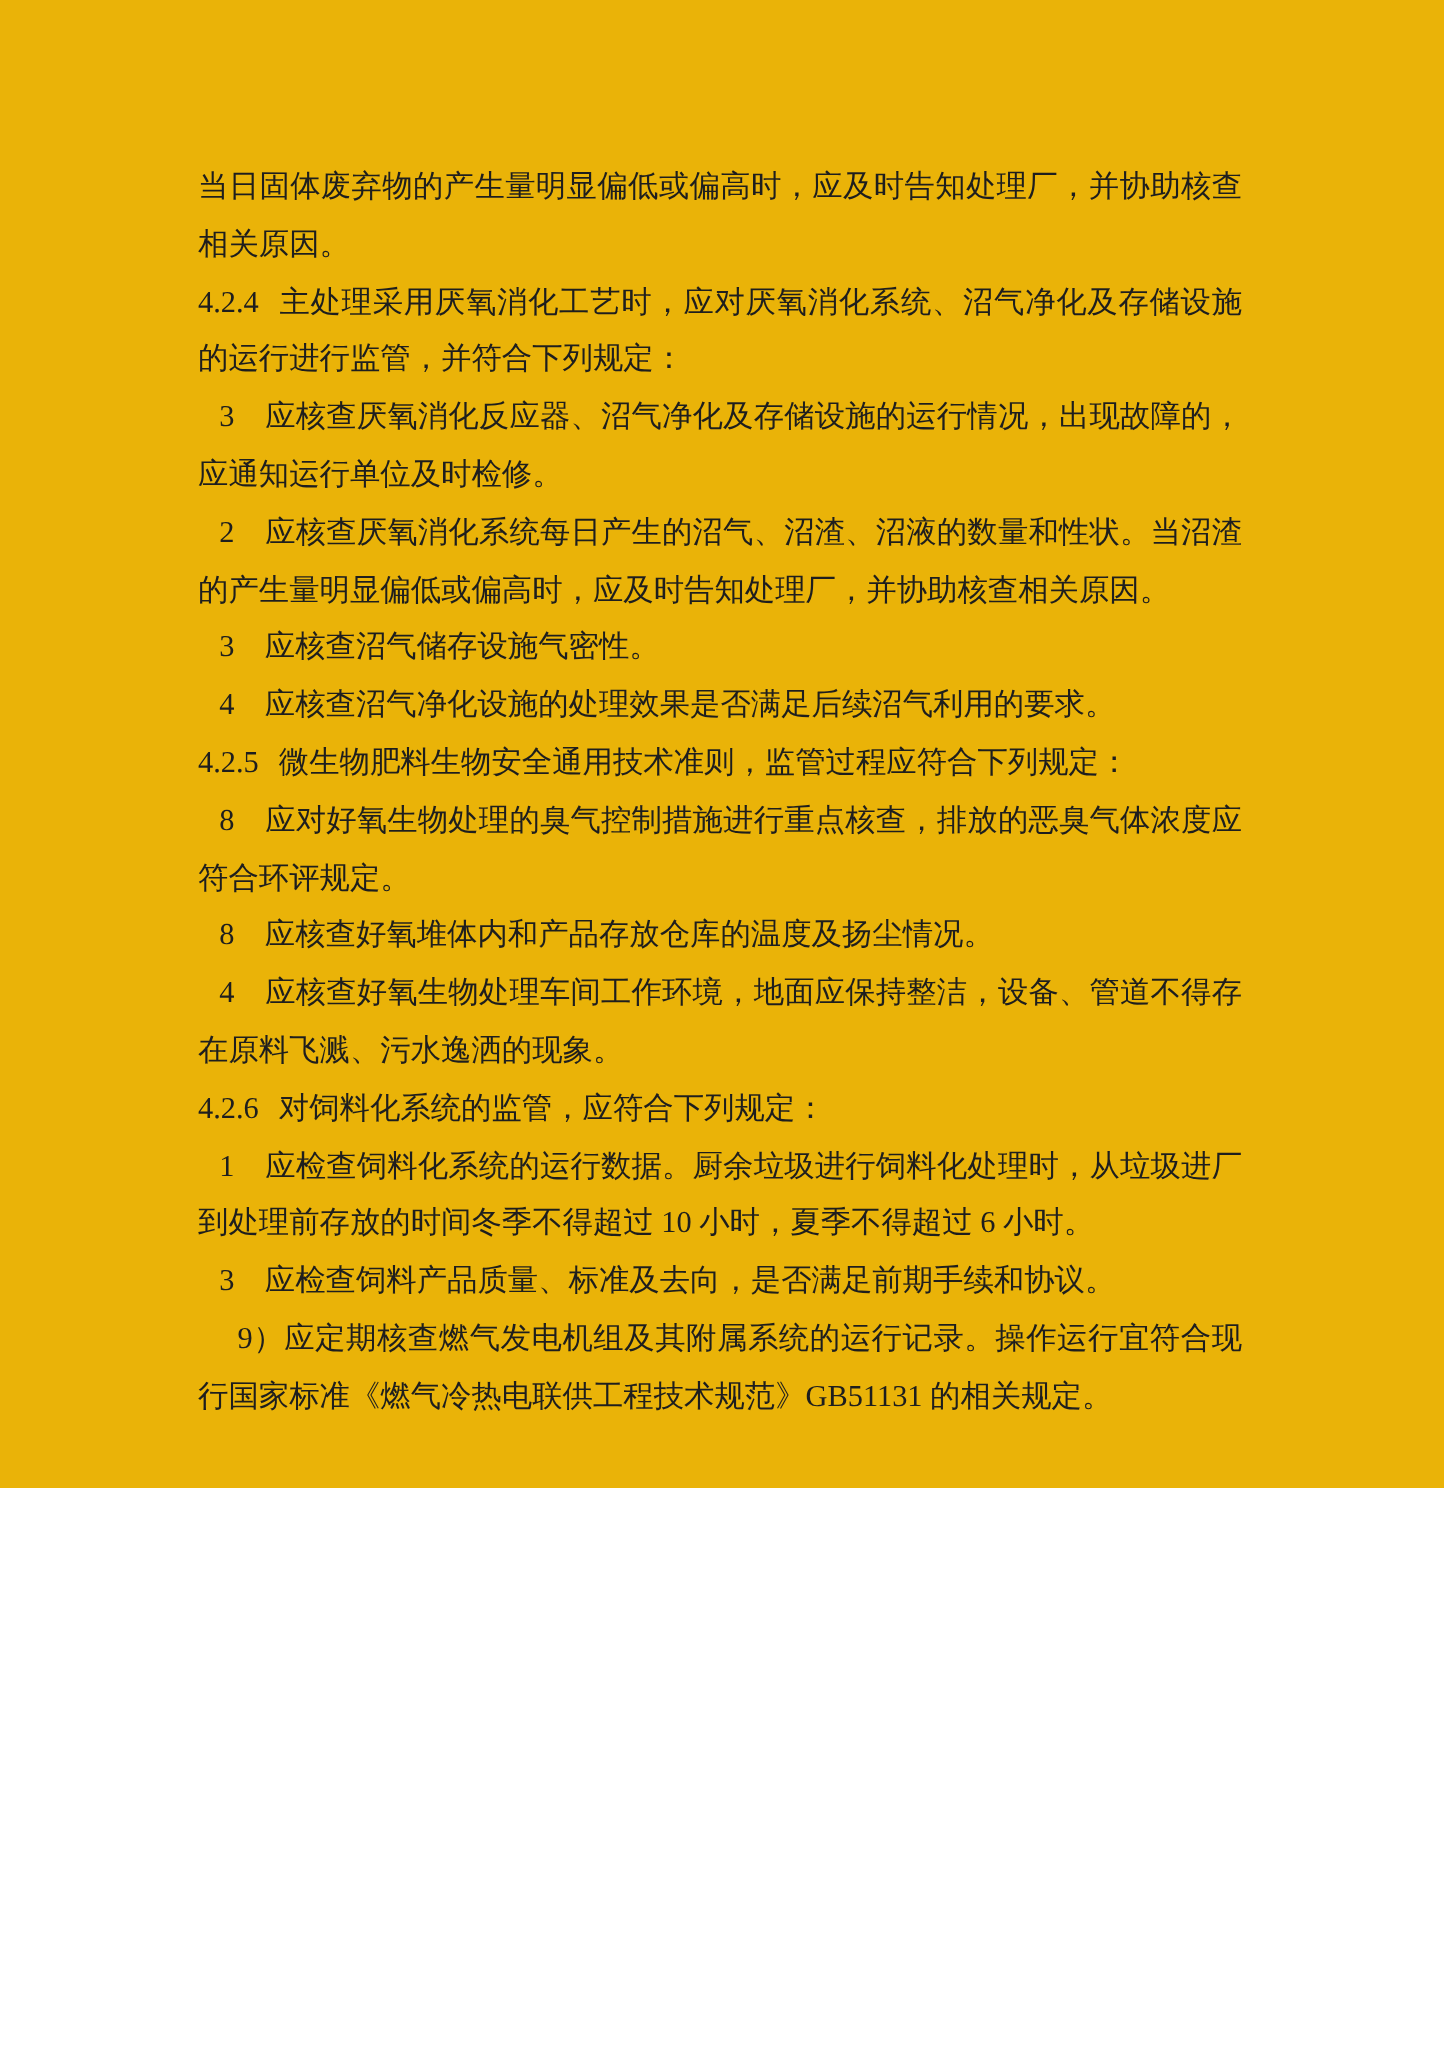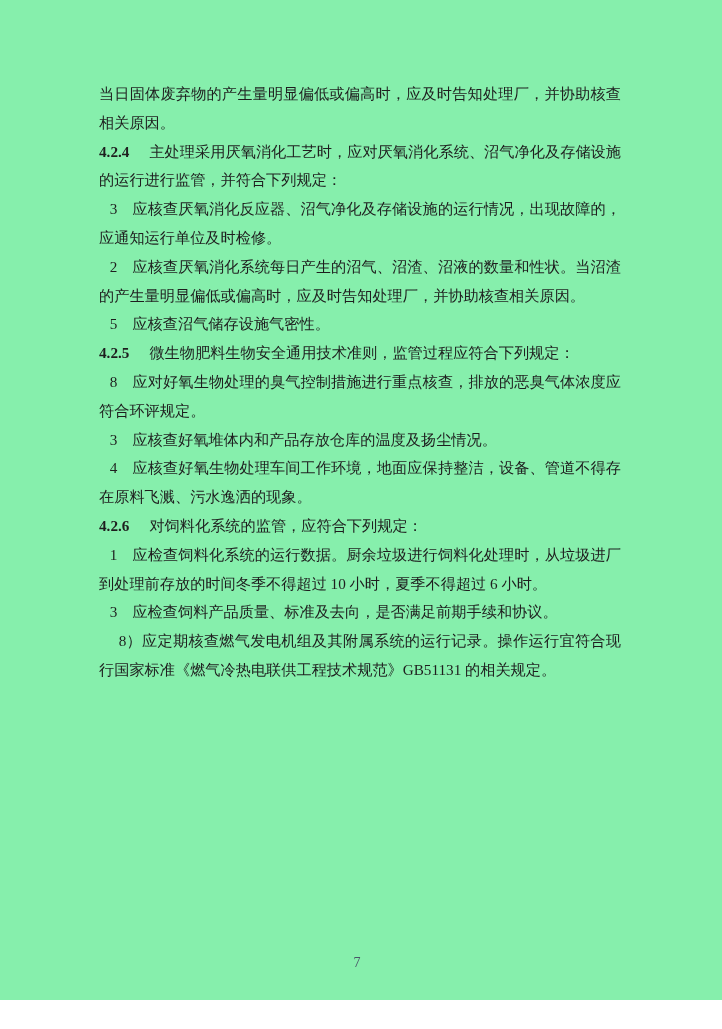--- a/index.html
+++ b/index.html
@@ -3,22 +3,22 @@
 <meta charset="utf-8">
 <style>
   html, body {
     margin: 0;
     padding: 0;
     background: #ffffff;
   }
   .page {
     position: relative;
     width: 722px;
-    height: 1000px;
-    background: #86efac;
+    height: 744px;
+    background: #eab308;
     overflow: hidden;
     font-family: "Liberation Serif", "DejaVu Serif", serif;
   }
   .doc-body {
     position: absolute;
     left: 99px;
     top: 80px;
     width: 522px;
     font-size: 15.2px;
     line-height: 28.8px;
@@ -27,22 +27,22 @@
   }
   .doc-body p {
     margin: 0;
     padding: 0;
   }
   .para.section { text-indent: 0; }
   .para.continuation { text-indent: 0; }
   .para.item { text-indent: 0.7em; }
   .para.subitem { text-indent: 1.3em; }
   .num {
-    font-weight: bold;
-    margin-right: 20px;
+    font-weight: normal;
+    margin-right: 10px;
   }
   .page-number {
     position: absolute;
     top: 954px;
     left: 0;
     width: 714px;
     text-align: center;
     font-size: 14px;
     line-height: 18px;
     color: #4a5568;
@@ -50,24 +50,25 @@
 </style>
 </head>
 <body>
 
 <div class="page">
   <div class="doc-body" id="paragraphs">
       <p class="para continuation"><span>当日固体废弃物的产生量明显偏低或偏高时，应及时告知处理厂，并协助核查相关原因。</span></p>
       <p class="para section"><span class="num">4.2.4</span><span>主处理采用厌氧消化工艺时，应对厌氧消化系统、沼气净化及存储设施的运行进行监管，并符合下列规定：</span></p>
       <p class="para item"><span>3　应核查厌氧消化反应器、沼气净化及存储设施的运行情况，出现故障的，应通知运行单位及时检修。</span></p>
       <p class="para item"><span>2　应核查厌氧消化系统每日产生的沼气、沼渣、沼液的数量和性状。当沼渣的产生量明显偏低或偏高时，应及时告知处理厂，并协助核查相关原因。</span></p>
-      <p class="para item"><span>5　应核查沼气储存设施气密性。</span></p>
+      <p class="para item"><span>3　应核查沼气储存设施气密性。</span></p>
+      <p class="para item"><span>4　应核查沼气净化设施的处理效果是否满足后续沼气利用的要求。</span></p>
       <p class="para section"><span class="num">4.2.5</span><span>微生物肥料生物安全通用技术准则，监管过程应符合下列规定：</span></p>
       <p class="para item"><span>8　应对好氧生物处理的臭气控制措施进行重点核查，排放的恶臭气体浓度应符合环评规定。</span></p>
-      <p class="para item"><span>3　应核查好氧堆体内和产品存放仓库的温度及扬尘情况。</span></p>
+      <p class="para item"><span>8　应核查好氧堆体内和产品存放仓库的温度及扬尘情况。</span></p>
       <p class="para item"><span>4　应核查好氧生物处理车间工作环境，地面应保持整洁，设备、管道不得存在原料飞溅、污水逸洒的现象。</span></p>
       <p class="para section"><span class="num">4.2.6</span><span>对饲料化系统的监管，应符合下列规定：</span></p>
       <p class="para item"><span>1　应检查饲料化系统的运行数据。厨余垃圾进行饲料化处理时，从垃圾进厂到处理前存放的时间冬季不得超过 10 小时，夏季不得超过 6 小时。</span></p>
       <p class="para item"><span>3　应检查饲料产品质量、标准及去向，是否满足前期手续和协议。</span></p>
-      <p class="para subitem"><span>8）应定期核查燃气发电机组及其附属系统的运行记录。操作运行宜符合现行国家标准《燃气冷热电联供工程技术规范》GB51131 的相关规定。</span></p>
+      <p class="para subitem"><span>9）应定期核查燃气发电机组及其附属系统的运行记录。操作运行宜符合现行国家标准《燃气冷热电联供工程技术规范》GB51131 的相关规定。</span></p>
     </div>
   <div class="page-number">7</div>
 </div>
 
 </body></html>

